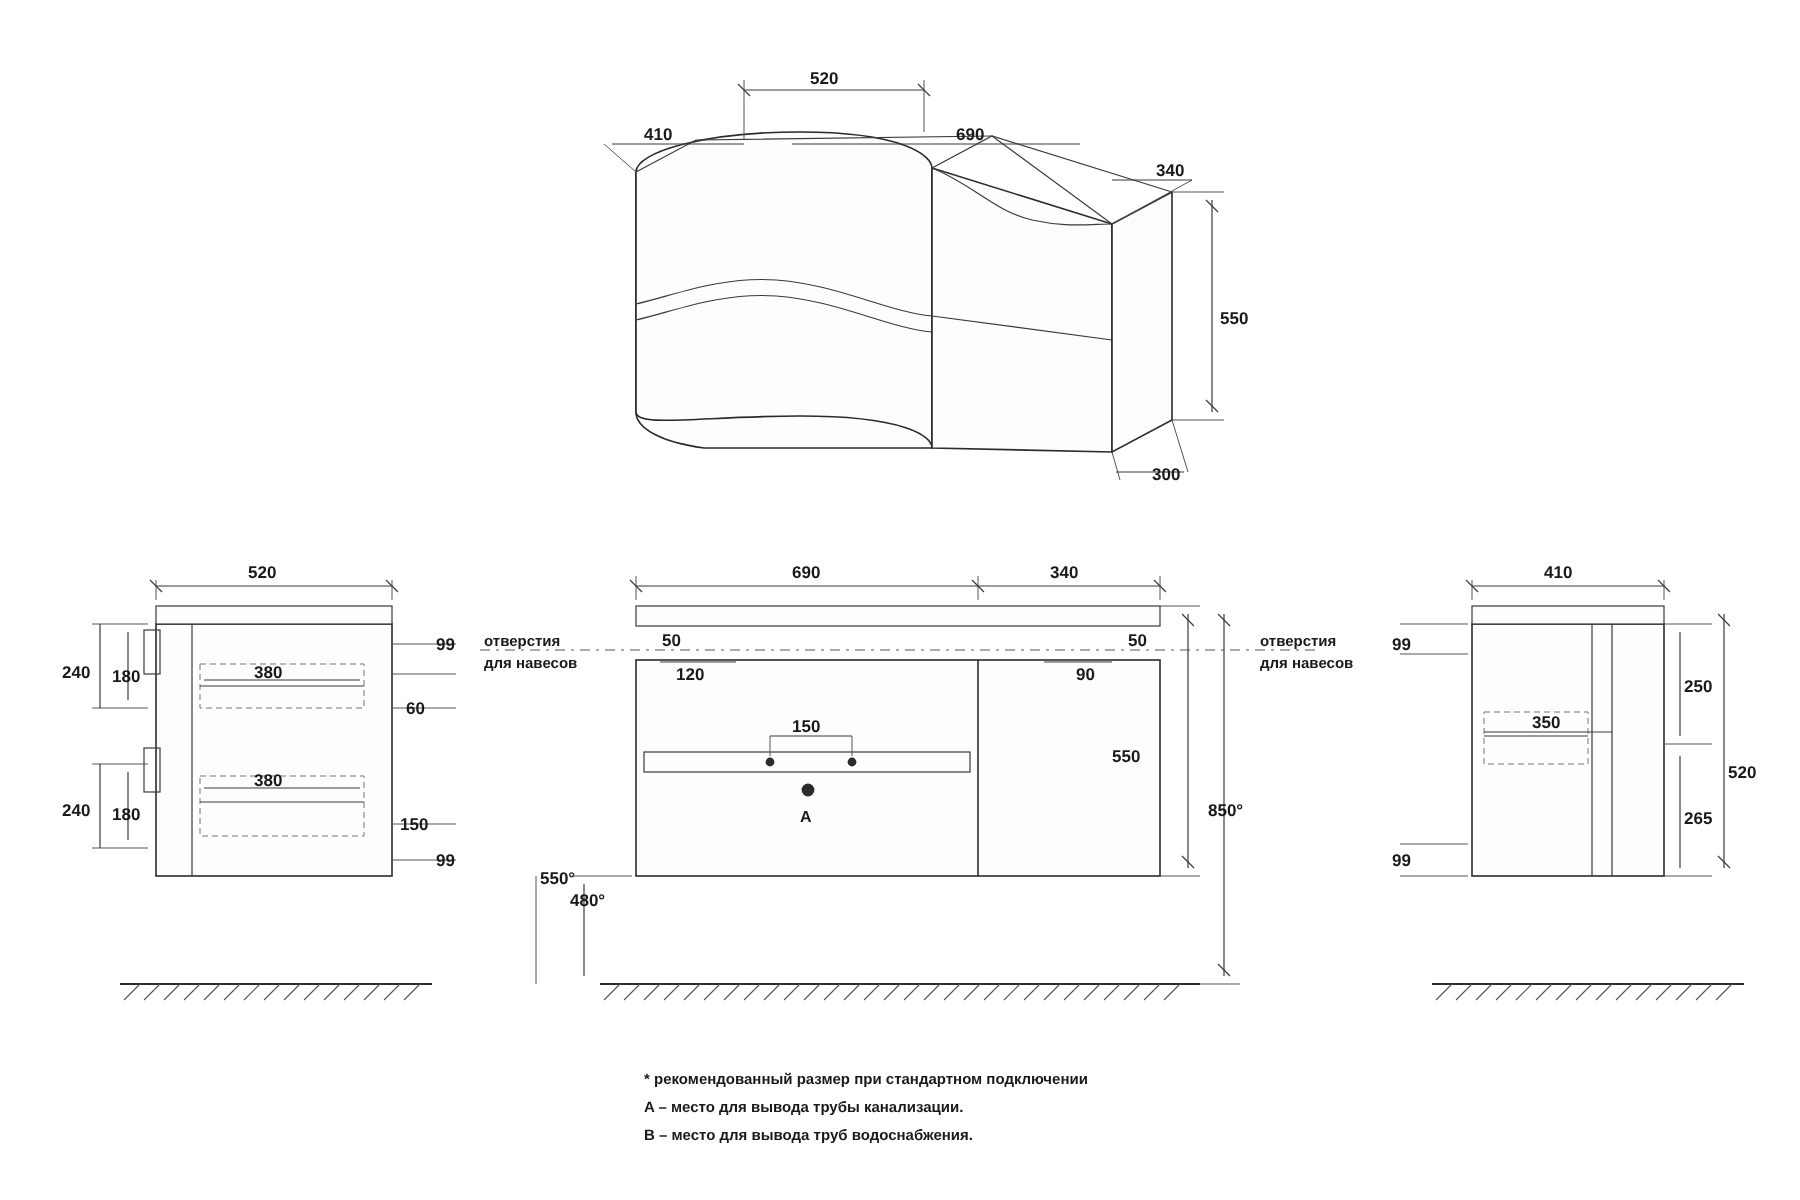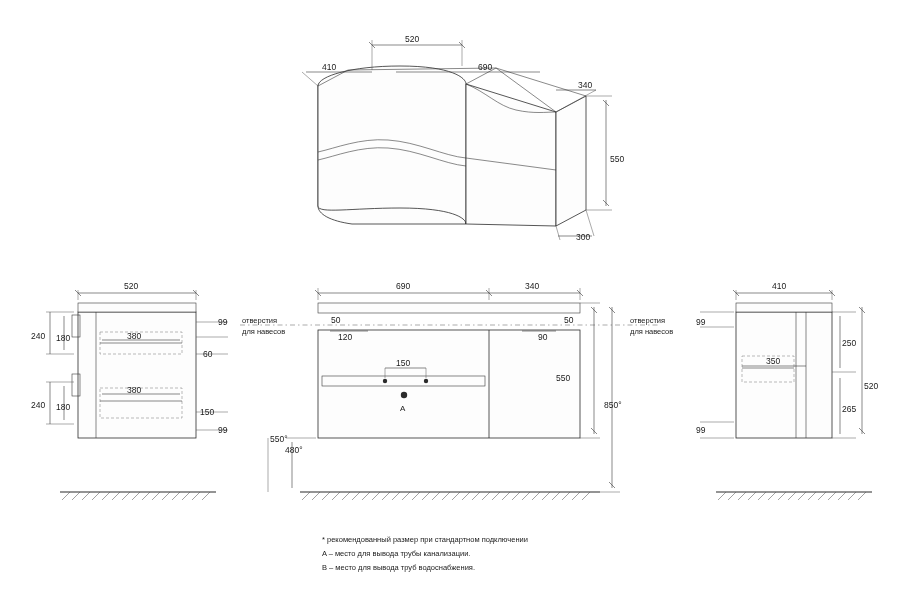--- a/index.html
+++ b/index.html
@@ -4,21 +4,21 @@
 <style>
   html,body{margin:0;padding:0;}
   body{
     width:900px;height:600px;
     background:#ffffff;
     font-family:"Liberation Sans", sans-serif;
     color:#1a1a1a;
     overflow:hidden;
     position:relative;
   }
-  .sheet{position:absolute;left:0;top:0;width:900px;height:600px;}
+  .sheet{position:absolute;left:0;top:0;width:900px;height:600px;font-weight:bold;}
   svg{display:block;}
   text{font-family:"Liberation Sans", sans-serif;fill:#1a1a1a;}
   .dim{font-size:8.5px;}
   .note{font-size:7.5px;}
   .lbl{font-size:8px;}
   .ln{stroke:#2b2b2b;stroke-width:0.8;fill:none;}
   .ln-thin{stroke:#3a3a3a;stroke-width:0.6;fill:none;}
   .ext{stroke:#555;stroke-width:0.5;fill:none;}
   .dash{stroke:#555;stroke-width:0.5;fill:none;stroke-dasharray:5 3 1.5 3;}
   .hid{stroke:#777;stroke-width:0.5;fill:none;stroke-dasharray:3 2;}

